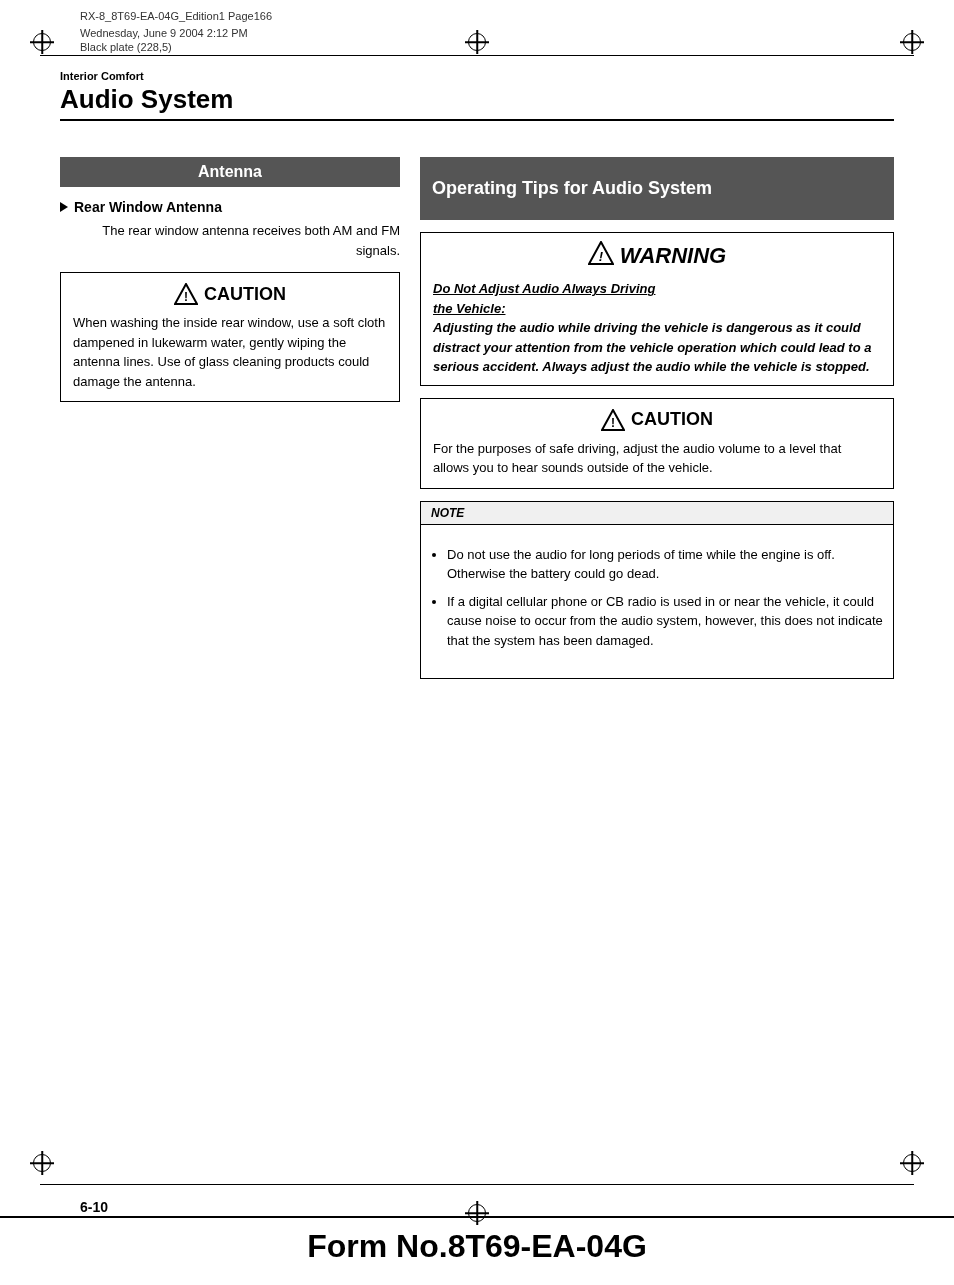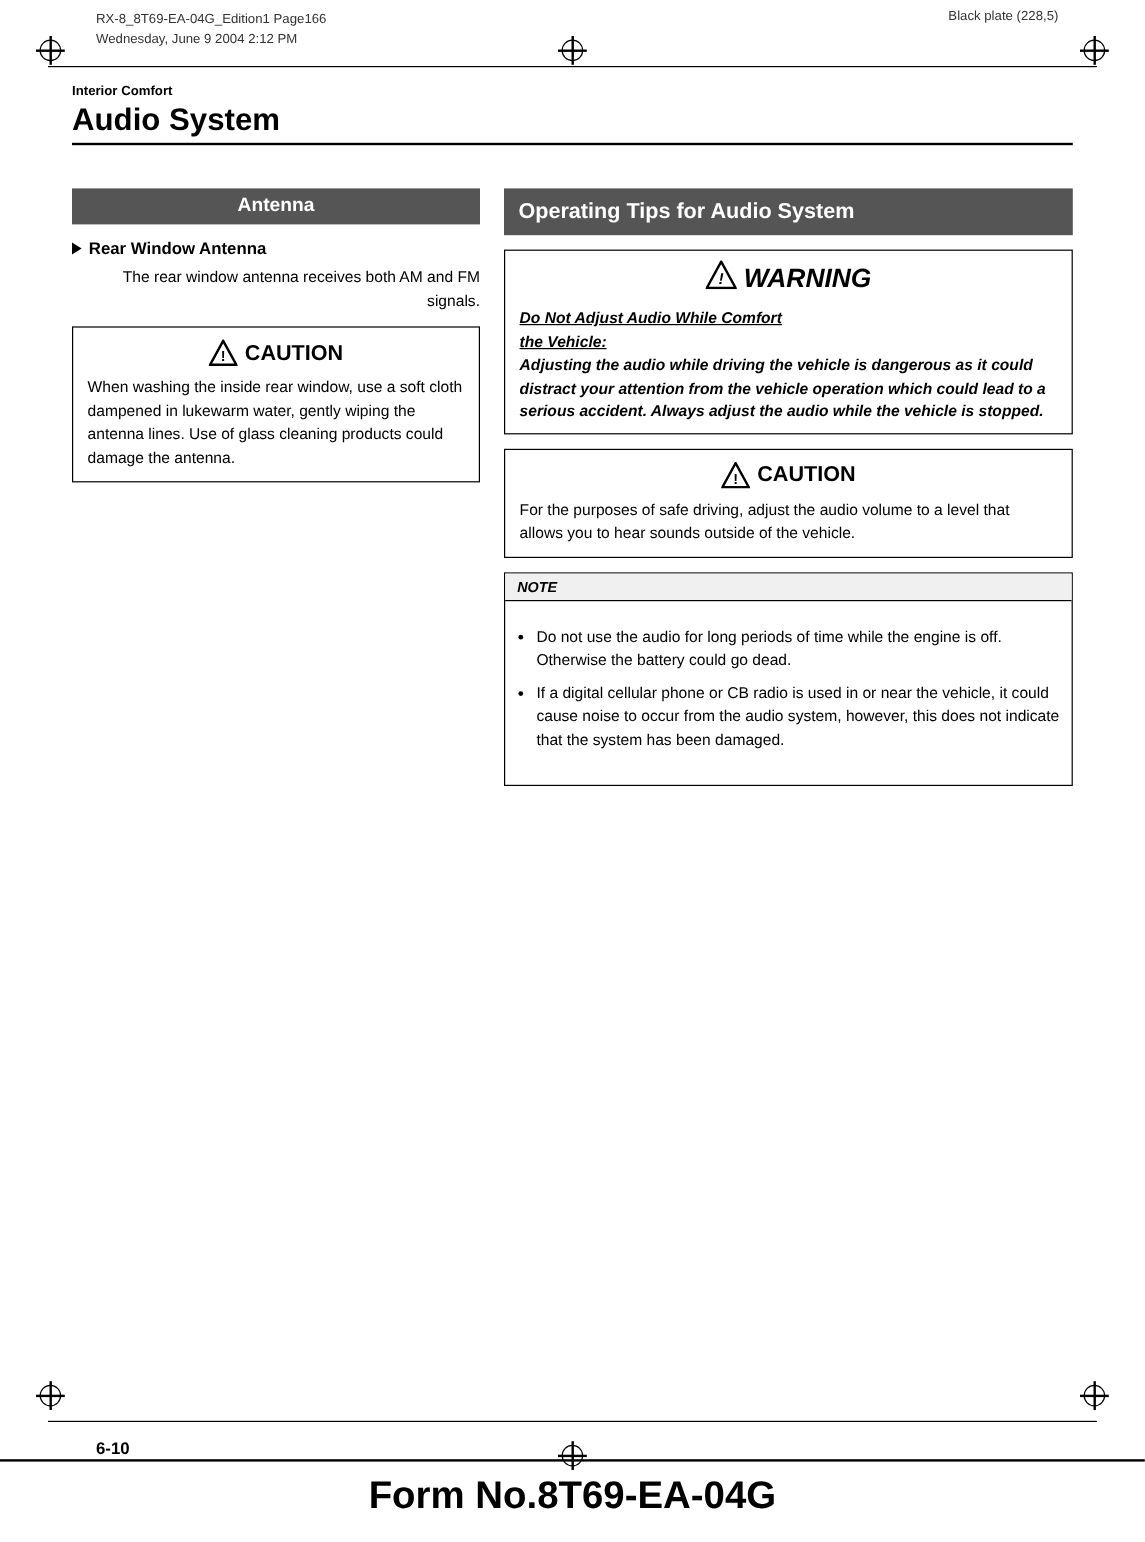--- a/index.html
+++ b/index.html
@@ -50,26 +50,27 @@
       left: 50%;
       top: 0;
       transform: translateX(-50%);
     }
 
     
     .header {
       position: absolute;
       top: 8px;
       left: 80px;
-      right: 72px;
+      right: 84px;
       display: flex;
       justify-content: space-between;
       align-items: flex-start;
       font-size: 11px;
       color: #333;
+      flex-direction: column;
     }
     .header-left { line-height: 1.5; }
     .header-right { text-align: right; }
 
     
     .top-line {
       position: absolute;
       top: 55px;
       left: 40px;
       right: 40px;
@@ -215,21 +216,21 @@
       font-size: 13px;
       line-height: 1.5;
     }
 
     
     .ops-header {
       background: #555;
       color: #fff;
       font-size: 18px;
       font-weight: bold;
-      padding: 8px 12px;
+      padding: 20px 12px;
       margin-bottom: 12px;
       line-height: 1.3;
     }
 
     
     .warning-box {
       border: 1.5px solid #000;
       padding: 8px 12px;
       margin-bottom: 12px;
       background: #fff;
@@ -370,21 +371,21 @@
           <span class="warning-triangle">
             <svg viewBox="0 0 26 24" fill="none" xmlns="http://www.w3.org/2000/svg">
               <polygon points="13,1 25,23 1,23" stroke="#000" stroke-width="2" fill="none"></polygon>
               <text x="13" y="20" text-anchor="middle" font-size="13" font-weight="bold" fill="#000">!</text>
             </svg>
           </span>
           <em><strong>WARNING</strong></em>
         </div>
         <div class="warning-body">
           <u>
-            <span>Do Not Adjust Audio While Comfort</span><br>
+            <span>Do Not Adjust Audio Always Driving</span><br>
             <span>the Vehicle:</span>
           </u><br>
           <span>Adjusting the audio while driving the vehicle is dangerous as it could distract your attention from the vehicle operation which could lead to a serious accident. Always adjust the audio while the vehicle is stopped.</span>
         </div>
       </div>
 
       <div class="caution-box">
         <div class="caution-header">
           <span class="caution-triangle">
             <svg viewBox="0 0 24 22" fill="none" xmlns="http://www.w3.org/2000/svg">

